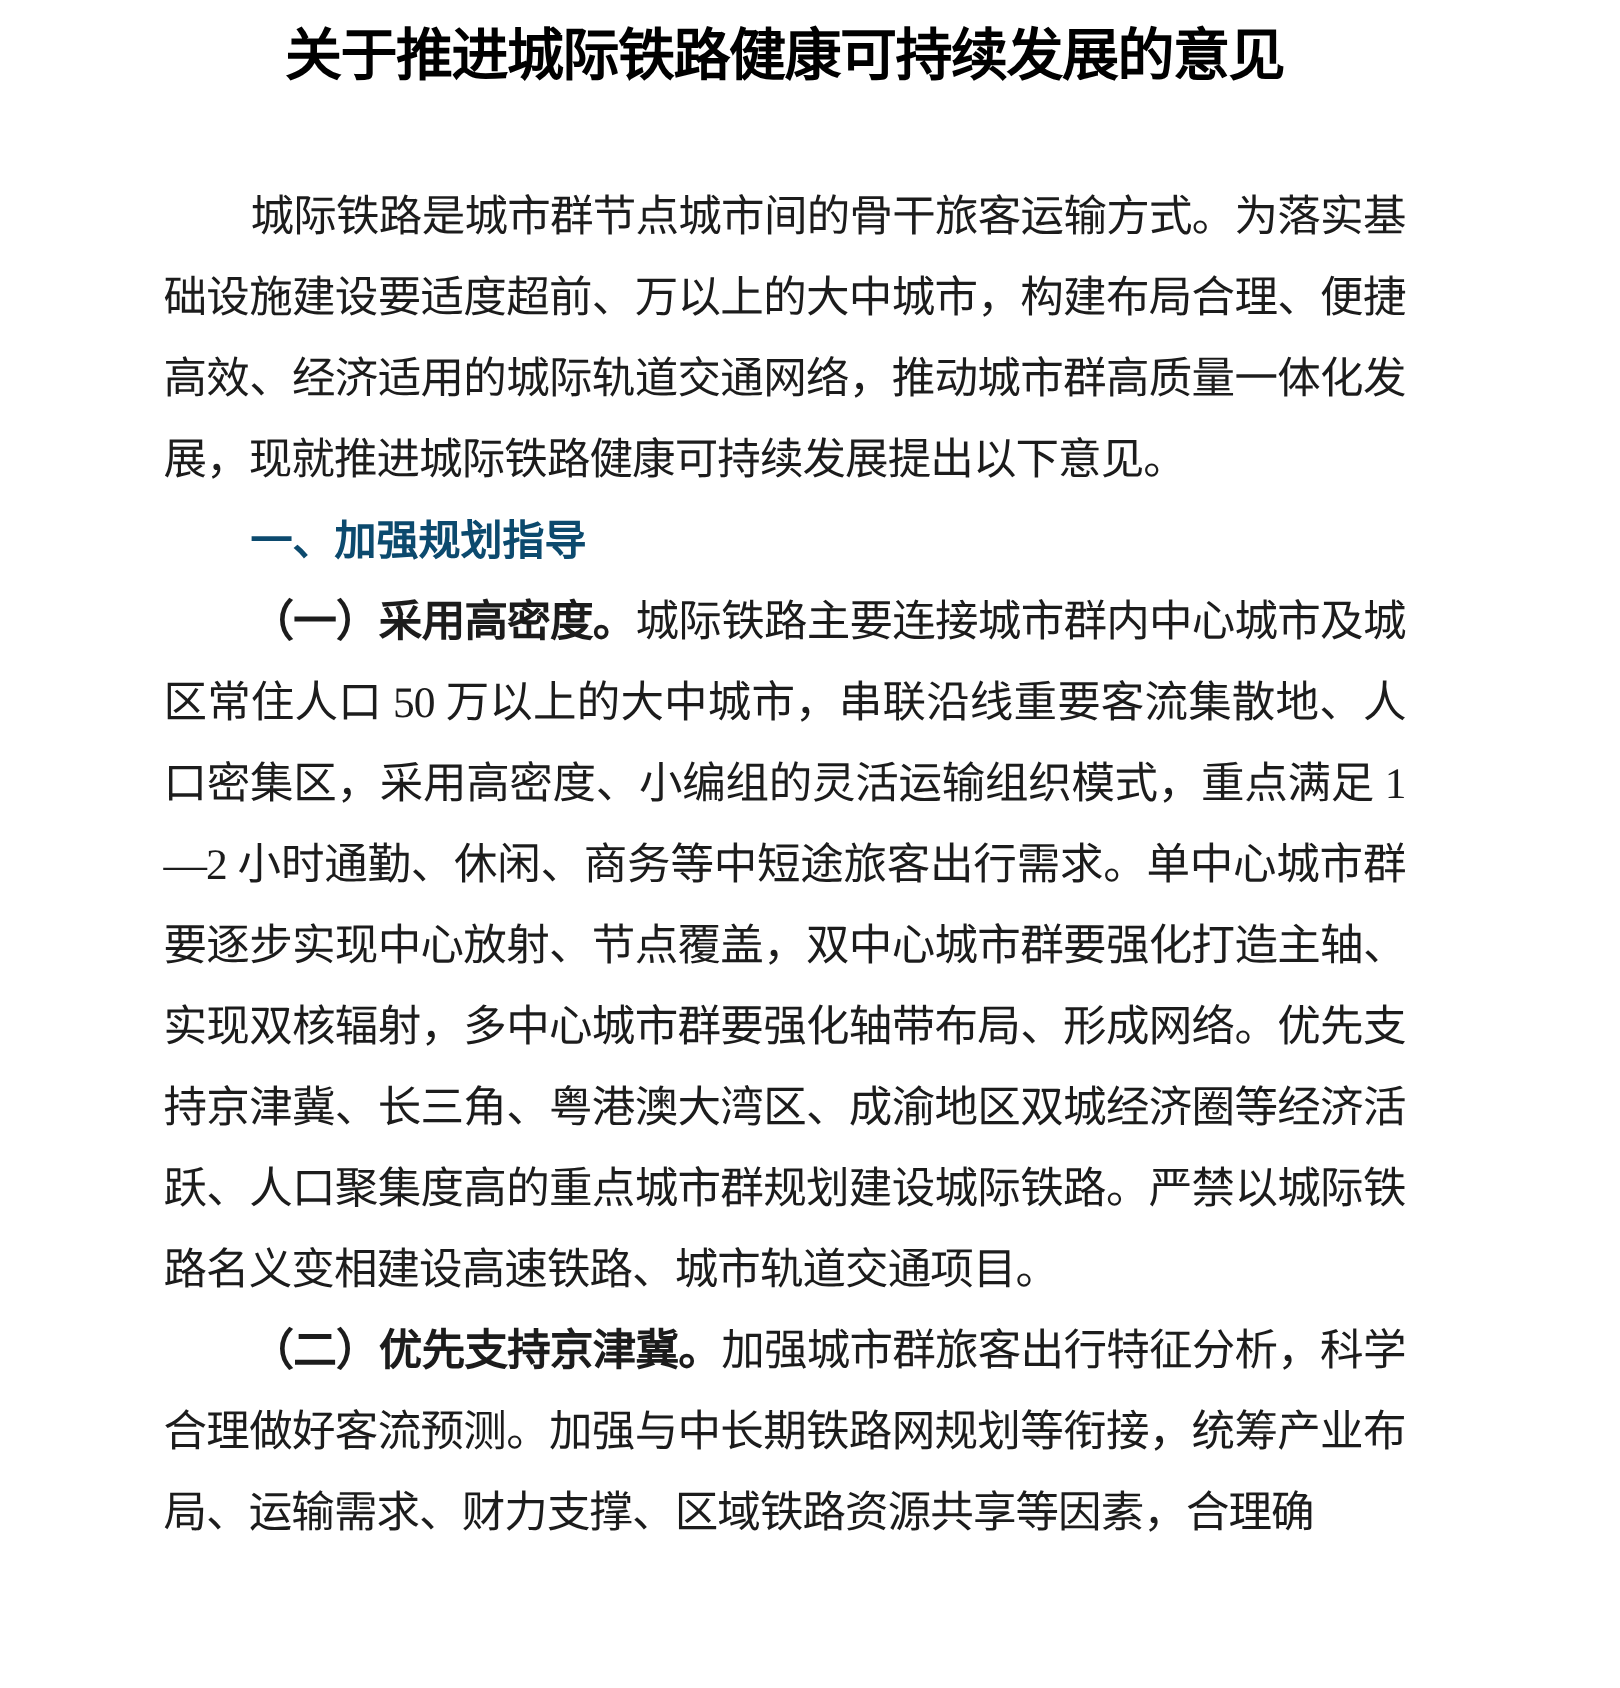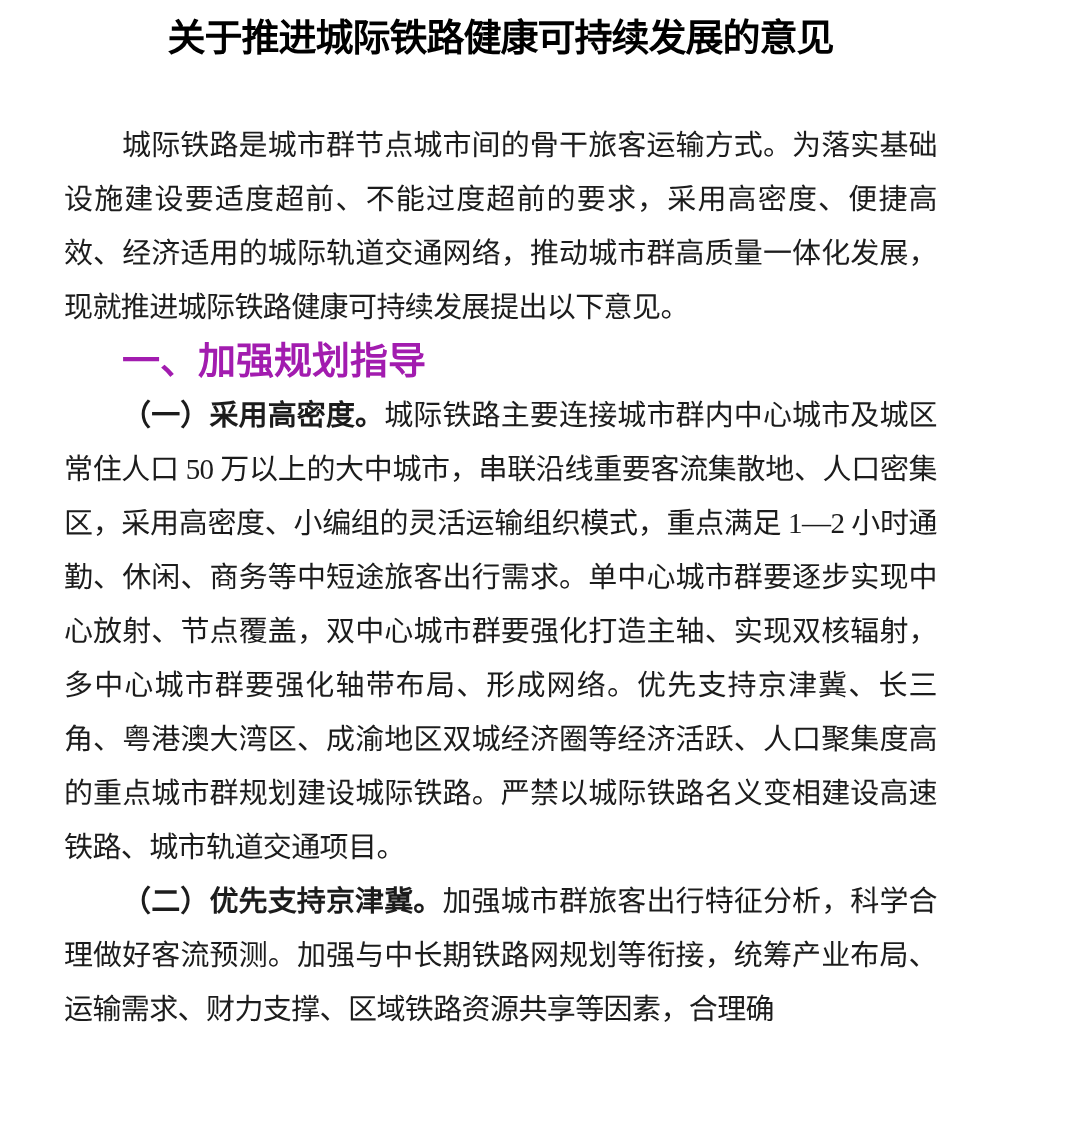--- a/index.html
+++ b/index.html
@@ -8,21 +8,21 @@
     background: #ffffff;
   }
   .page {
     position: relative;
     width: 1080px;
     height: 1125px;
     margin: 0;
     background: #ffffff;
     overflow: hidden;
     box-sizing: border-box;
-    padding: 12px 143px 0 64px;
+    padding: 12px 143px 0 109px;
     color: #1c1c1c;
     font-family: "Liberation Serif", "DejaVu Serif", serif;
   }
   .doc-title {
     margin: 0;
     font-size: 38px;
     line-height: 52px;
     font-weight: bold;
     text-align: center;
     letter-spacing: -1px;
@@ -38,42 +38,42 @@
     margin: 0;
     text-indent: 58px;
     text-align: justify;
     text-justify: inter-character;
   }
   .intro {
     margin-top: 54px;
   }
   .section-heading {
     margin: 0;
-    font-size: 38px;
+    font-size: 28px;
     line-height: 54px;
     font-weight: bold;
     text-indent: 58px;
     letter-spacing: 0;
-    color: #a21caf;
+    color: #0c4a6e;
     font-family: "Liberation Sans", "DejaVu Sans", sans-serif;
   }
   .lead {
     font-weight: bold;
   }
 </style>
 </head>
 <body>
 
 <div class="page">
 
   <h1 class="doc-title">关于推进城际铁路健康可持续发展的意见</h1>
 
   <div class="body-text">
 
-    <p class="para intro">城际铁路是城市群节点城市间的骨干旅客运输方式。为落实基础设施建设要适度超前、不能过度超前的要求，采用高密度、便捷高效、经济适用的城际轨道交通网络，推动城市群高质量一体化发展，现就推进城际铁路健康可持续发展提出以下意见。</p>
+    <p class="para intro">城际铁路是城市群节点城市间的骨干旅客运输方式。为落实基础设施建设要适度超前、万以上的大中城市，构建布局合理、便捷高效、经济适用的城际轨道交通网络，推动城市群高质量一体化发展，现就推进城际铁路健康可持续发展提出以下意见。</p>
 
     <h2 class="section-heading">一、加强规划指导</h2>
 
     <p class="para"><span class="lead">（一）采用高密度。</span><span>城际铁路主要连接城市群内中心城市及城区常住人口 50 万以上的大中城市，串联沿线重要客流集散地、人口密集区，采用高密度、小编组的灵活运输组织模式，重点满足 1—2 小时通勤、休闲、商务等中短途旅客出行需求。单中心城市群要逐步实现中心放射、节点覆盖，双中心城市群要强化打造主轴、实现双核辐射，多中心城市群要强化轴带布局、形成网络。优先支持京津冀、长三角、粤港澳大湾区、成渝地区双城经济圈等经济活跃、人口聚集度高的重点城市群规划建设城际铁路。严禁以城际铁路名义变相建设高速铁路、城市轨道交通项目。</span></p>
 
     <p class="para"><span class="lead">（二）优先支持京津冀。</span><span>加强城市群旅客出行特征分析，科学合理做好客流预测。加强与中长期铁路网规划等衔接，统筹产业布局、运输需求、财力支撑、区域铁路资源共享等因素，合理确</span></p>
 
   </div>
 </div>
 

